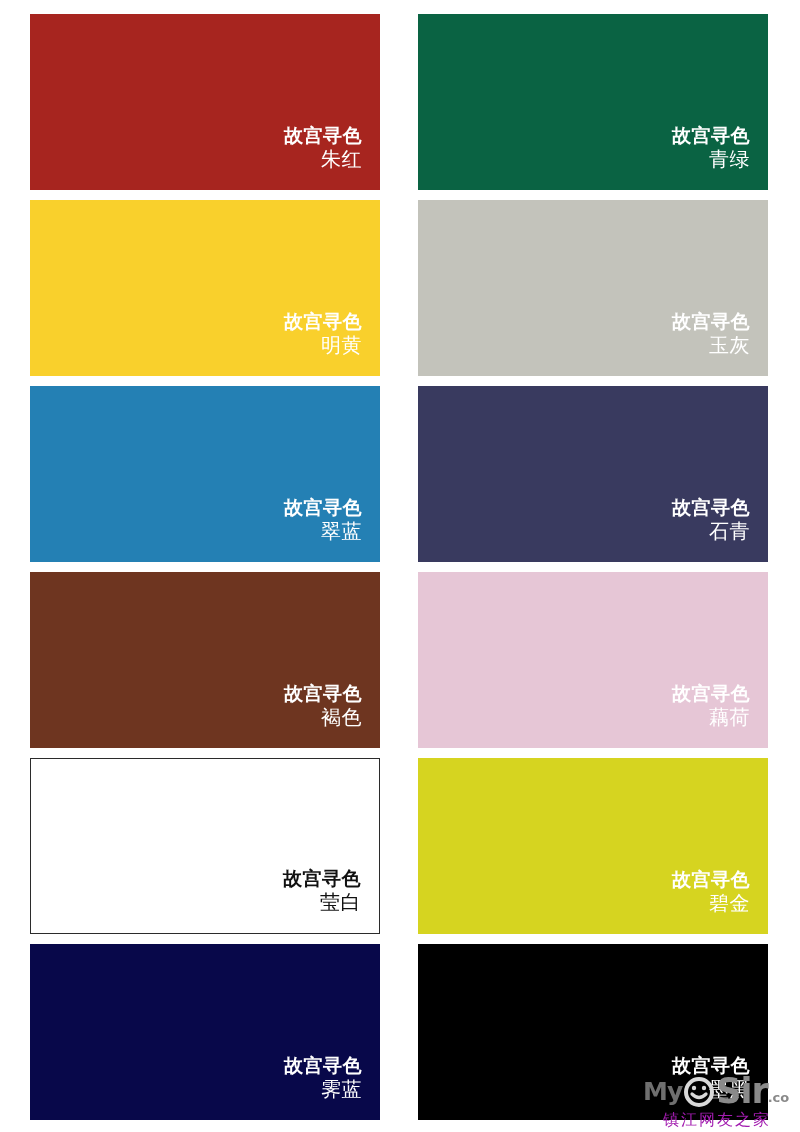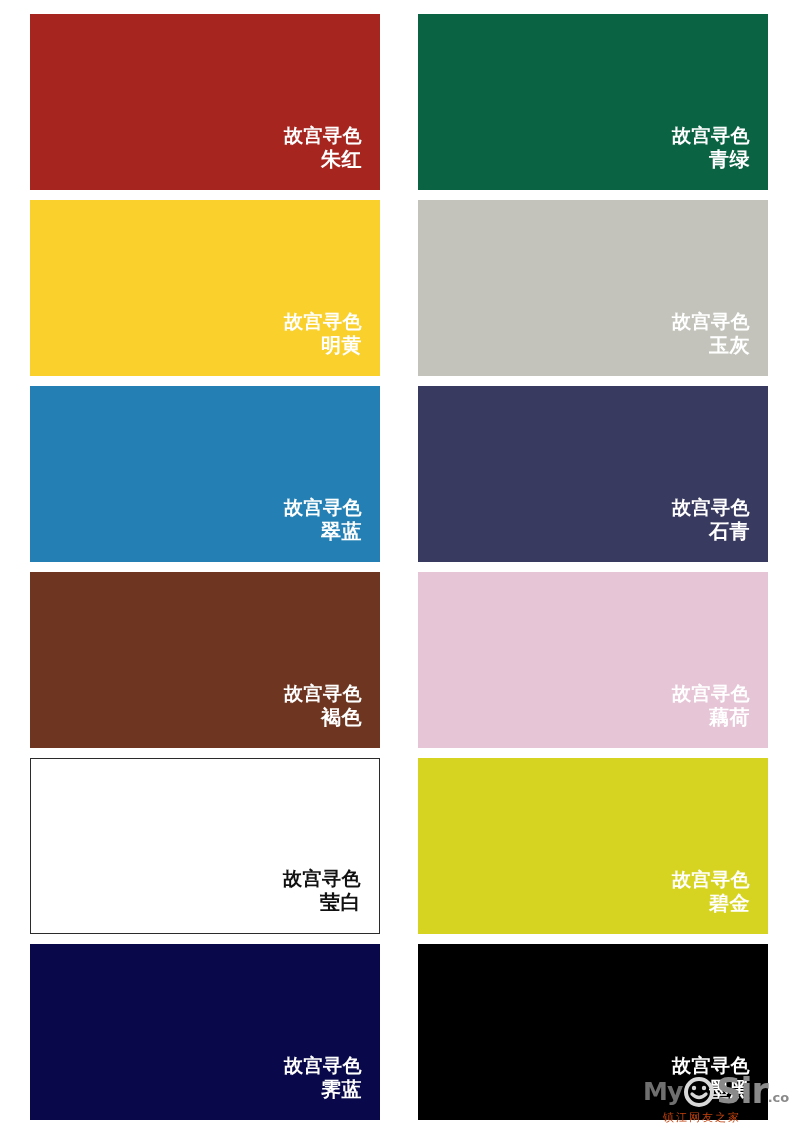--- a/index.html
+++ b/index.html
@@ -50,21 +50,21 @@
 
   .label-series {
     display: block;
     font-size: 19px;
     font-weight: bold;
   }
 
   .label-name {
     display: block;
     font-size: 20px;
-    font-weight: bold;
+    font-weight: normal;
     margin-top: 2px;
   }
 
   
   #watermark {
     position: absolute;
     left: 643px;
     top: 1066px;
     width: 157px;
     height: 62px;
@@ -102,22 +102,22 @@
     font-size: 13px;
     font-weight: bold;
     color: #8a8a8a;
     align-self: flex-end;
     padding-bottom: 4px;
   }
   #watermark .wm-sub {
     position: absolute;
     left: 20px;
     top: 44px;
-    font-size: 11px;
-    color: #c2410c;
+    font-size: 16px;
+    color: #a21caf;
     letter-spacing: 2px;
     white-space: nowrap;
   }
 </style>
 </head>
 <body>
 
 <div id="swatch-grid">
     <div class="swatch" style="background: rgb(167, 37, 31);">
       <div class="swatch-label" style="color: rgb(255, 255, 255);">

